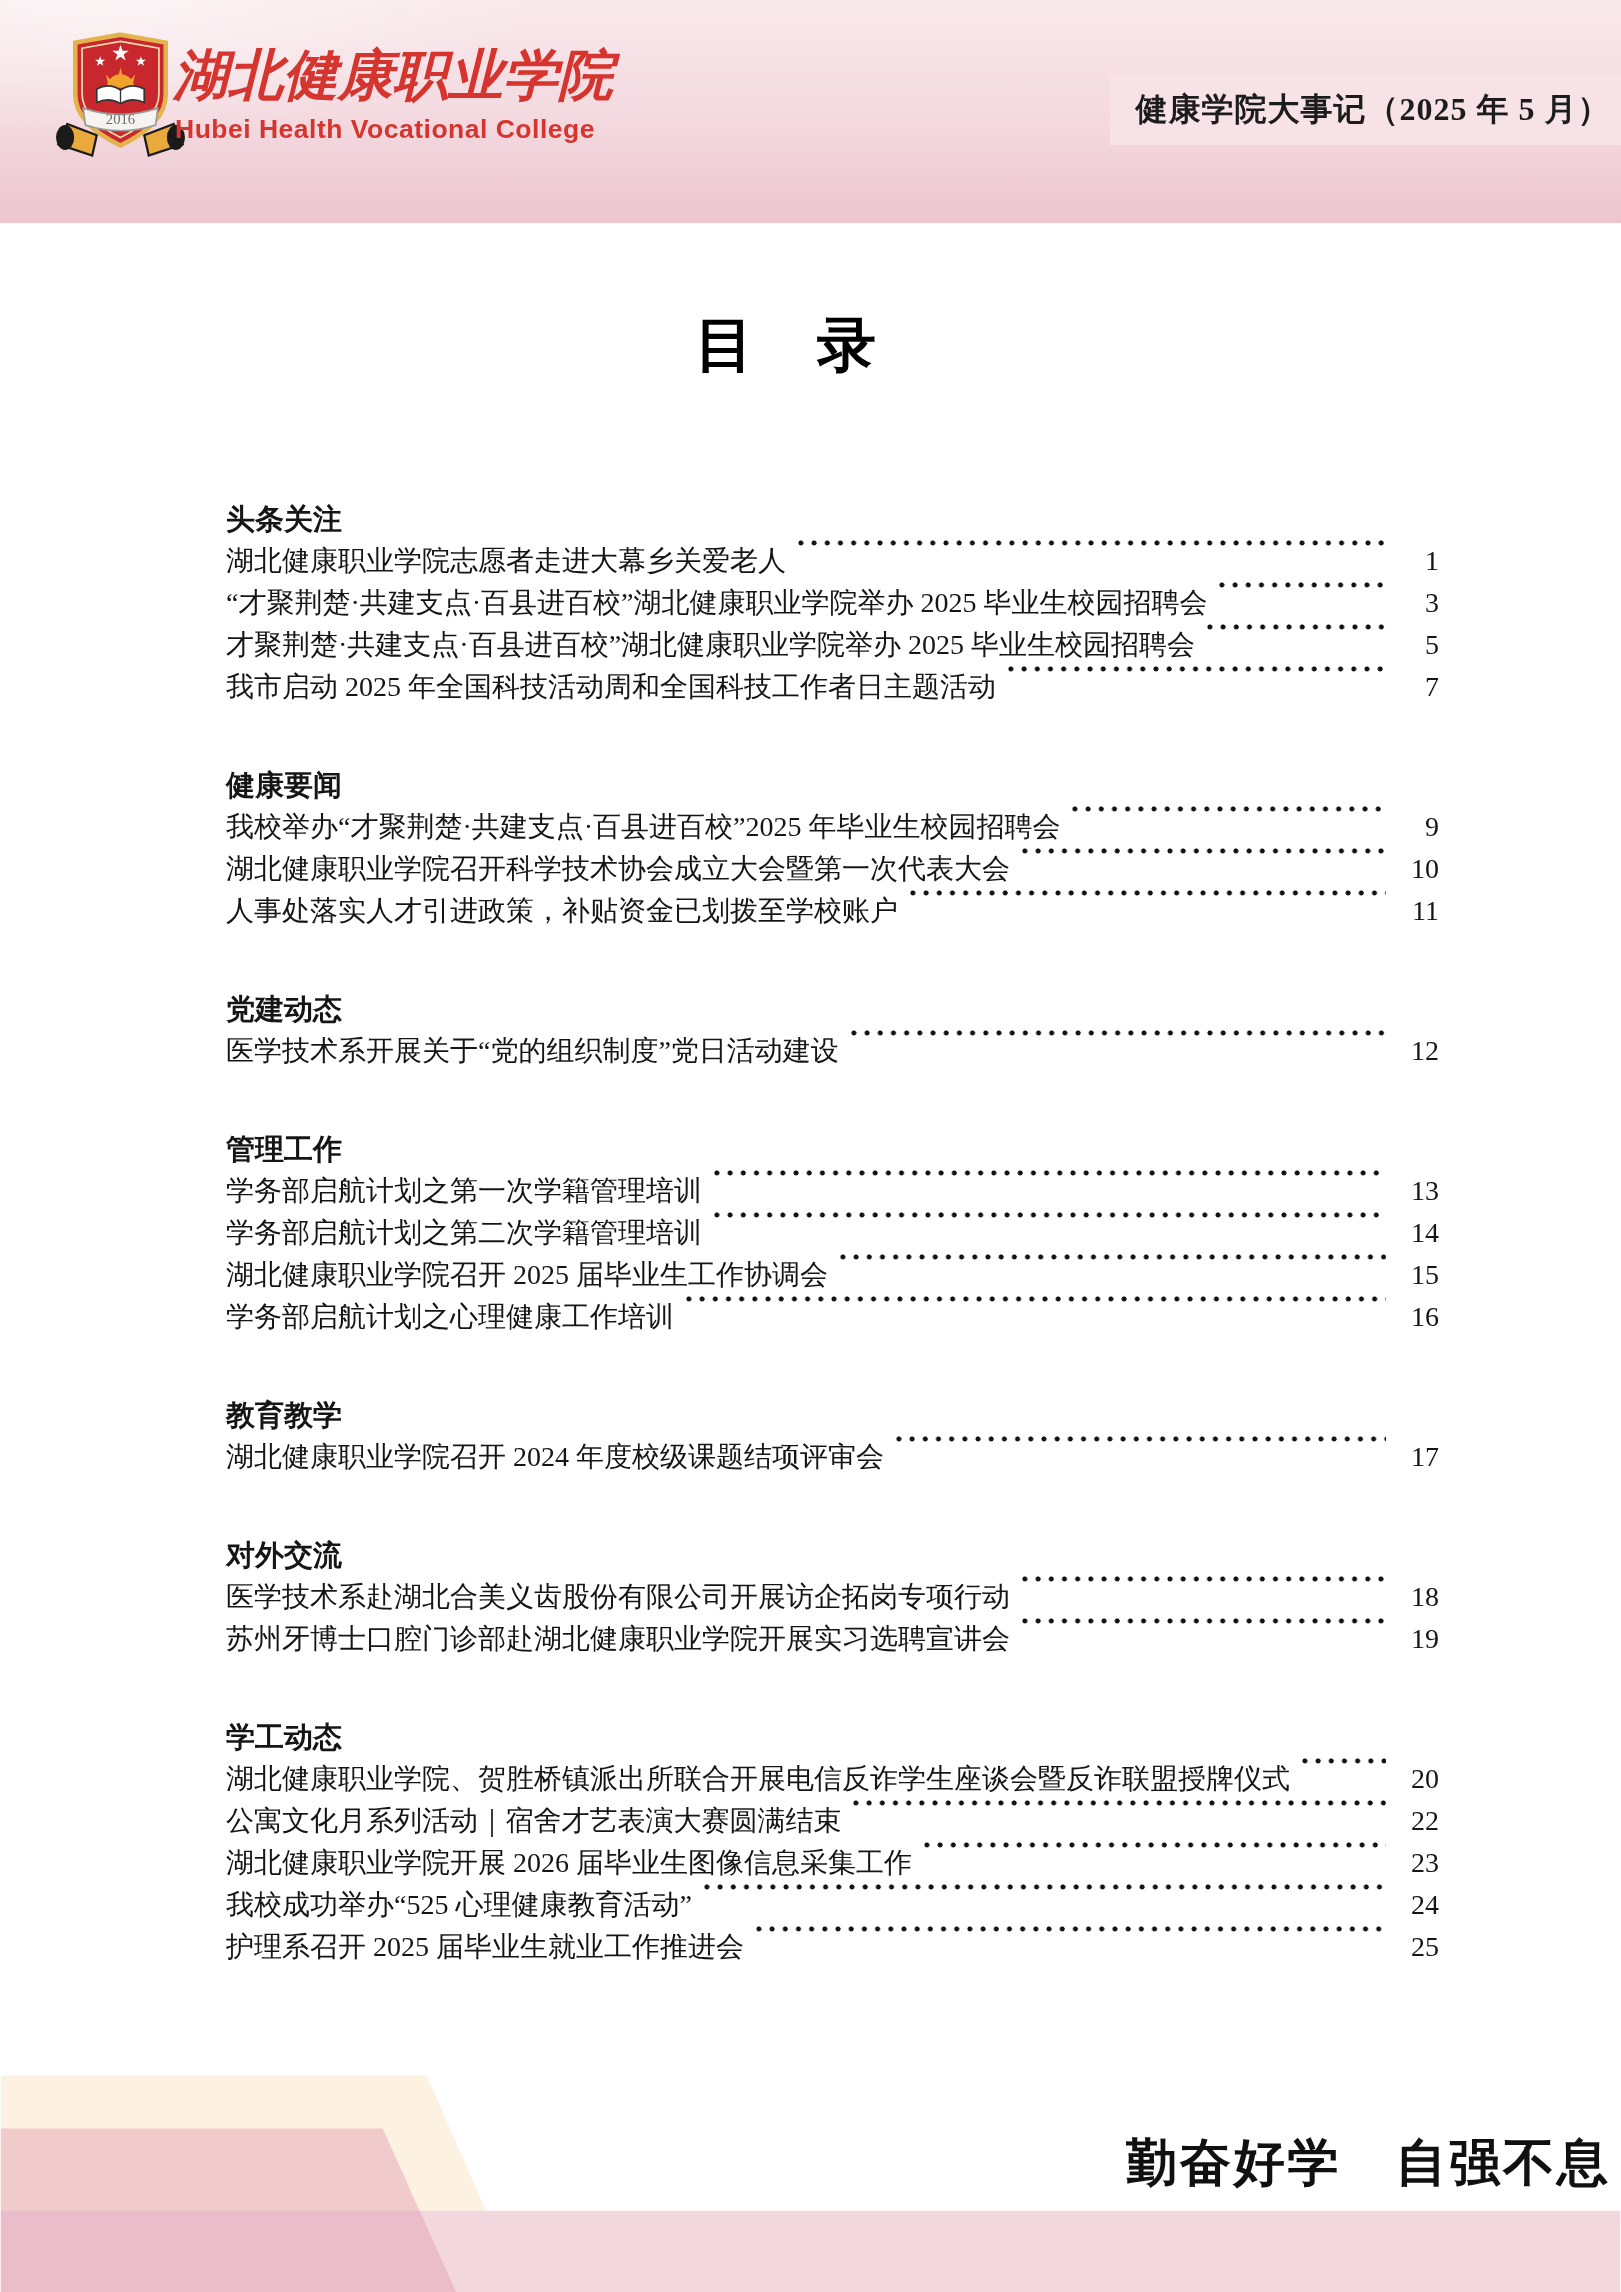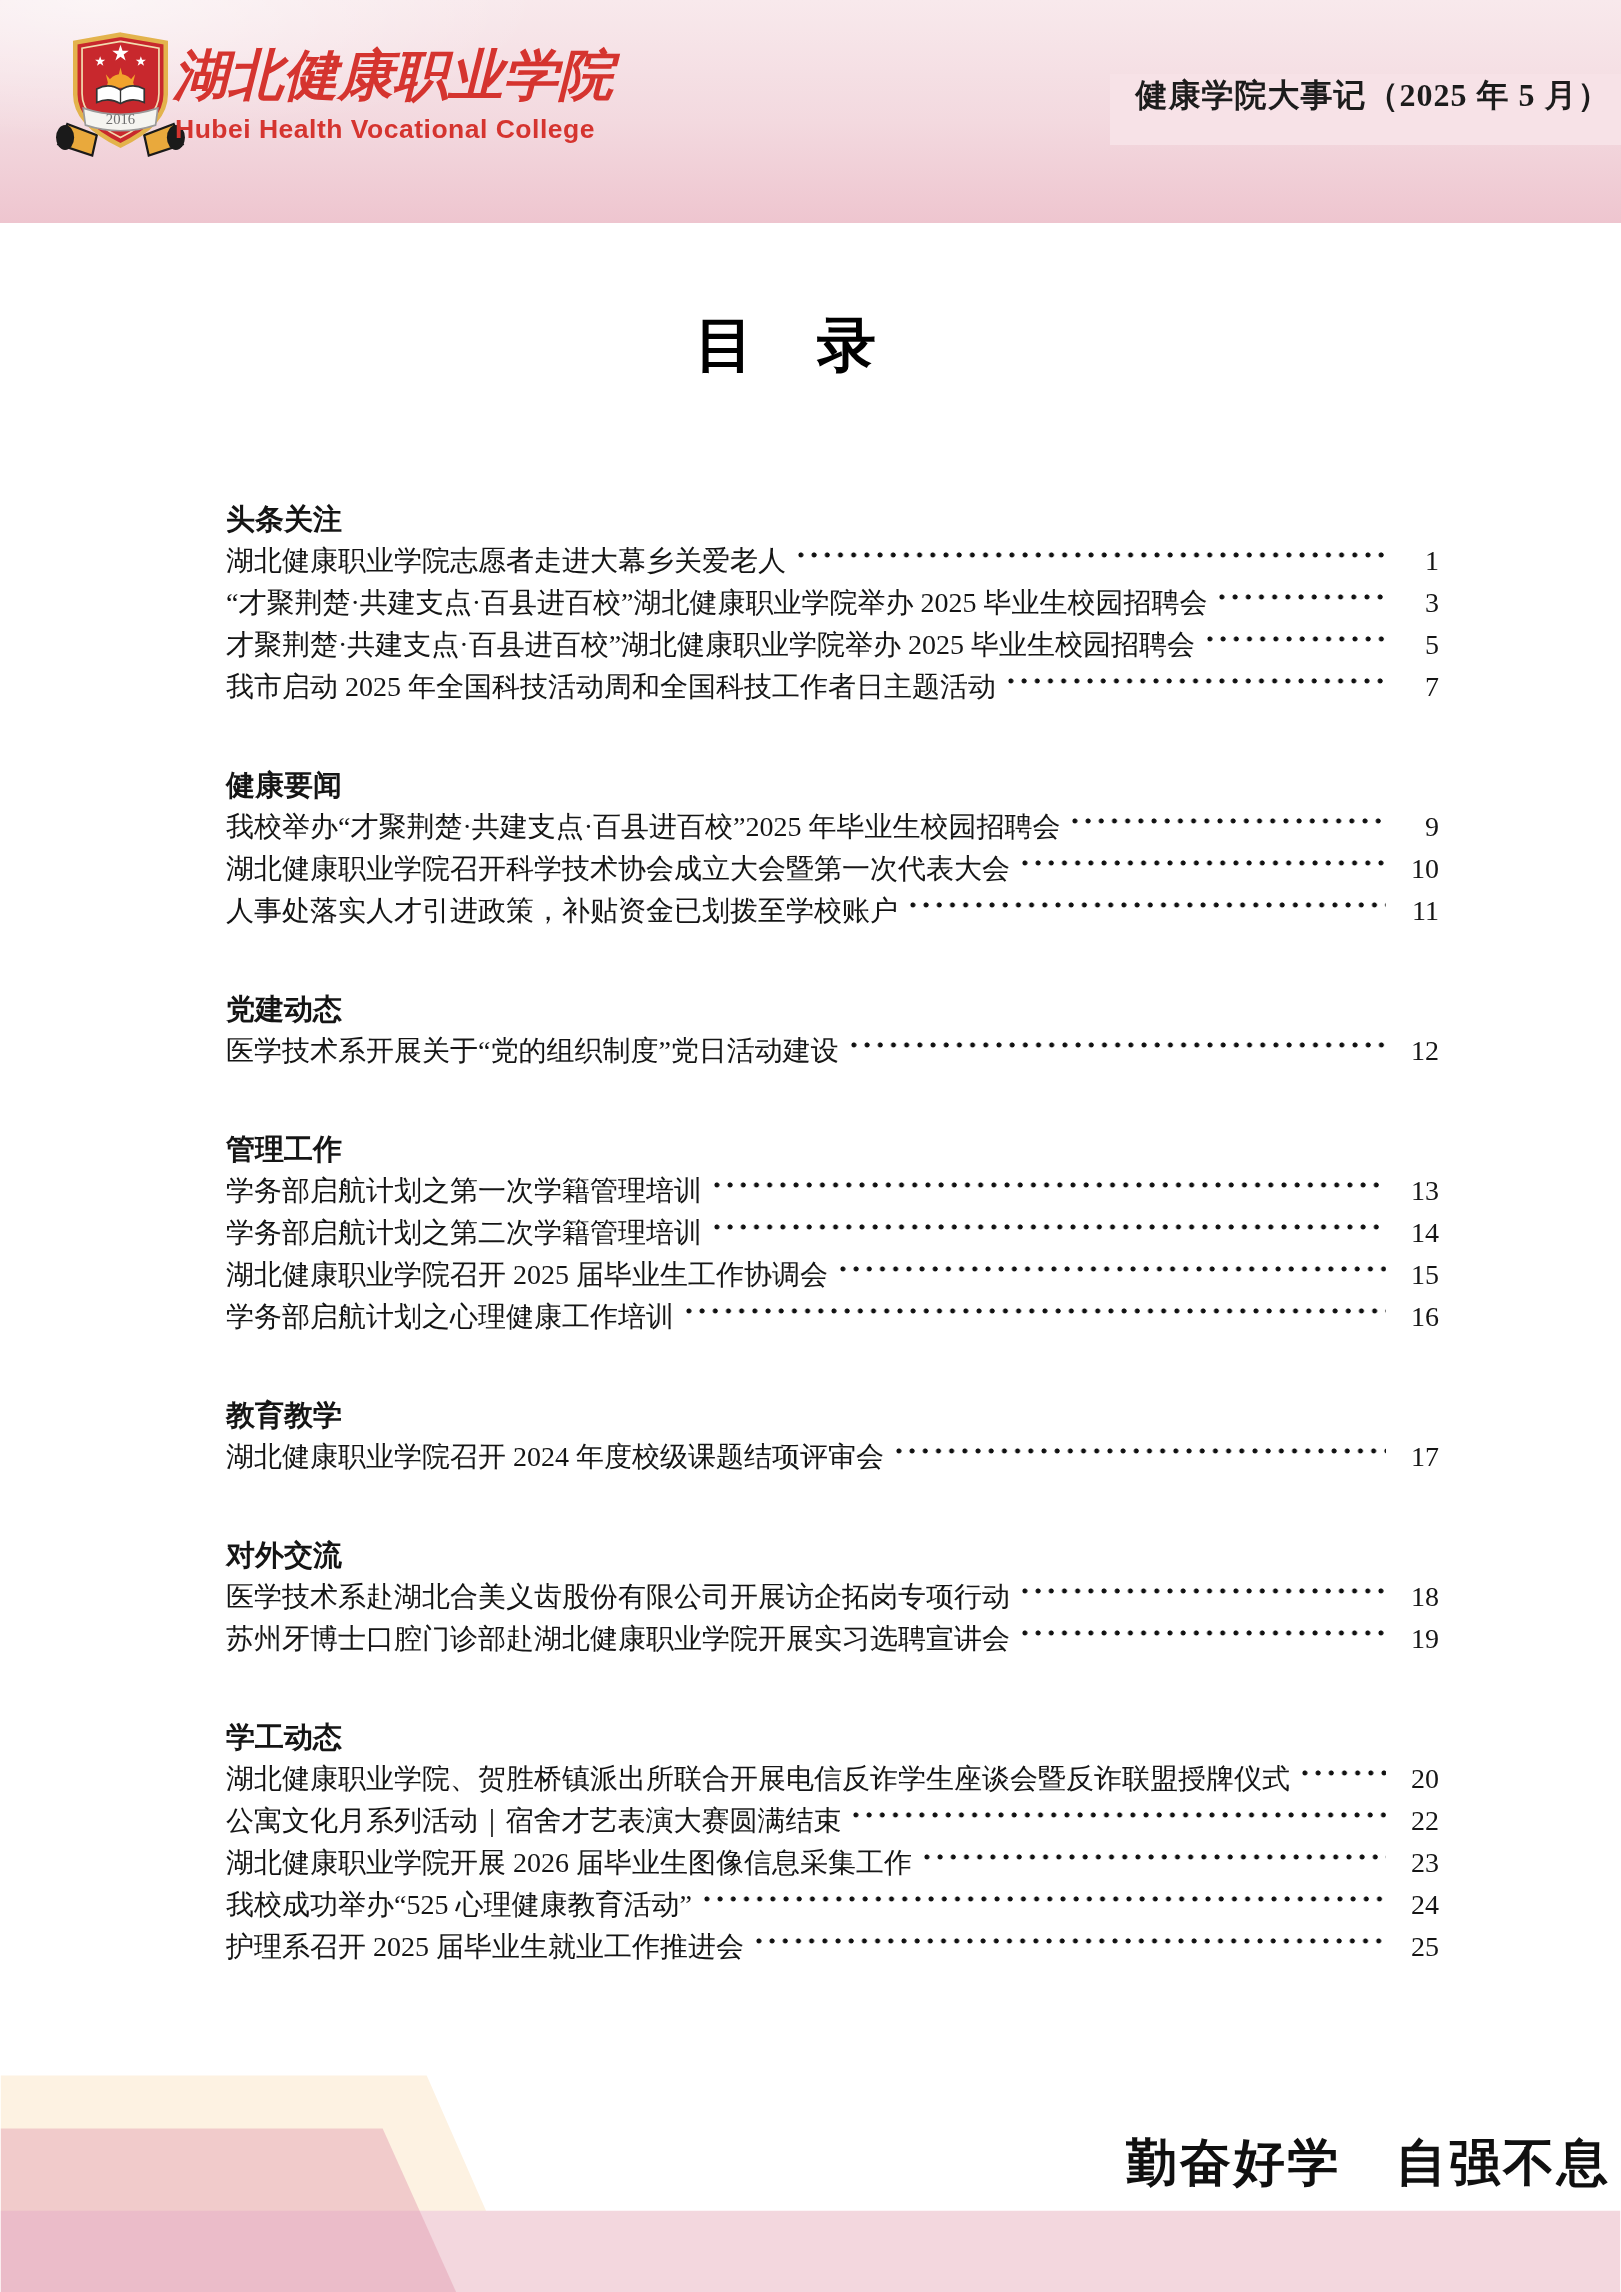--- a/index.html
+++ b/index.html
@@ -21,39 +21,39 @@
     font-size:55px;line-height:61px;font-weight:bold;font-style:italic;
     color:#d5342f;letter-spacing:0px;white-space:nowrap;
   }
   .college-en{
     position:absolute;left:175px;top:114px;
     font-family:"Liberation Sans","DejaVu Sans",sans-serif;
     font-size:26.5px;font-weight:bold;color:#d5342f;white-space:nowrap;letter-spacing:0.5px;
   }
   .header-band{
     position:absolute;left:1110px;top:74px;width:512px;height:71px;
-    background:#f7e2e7;display:flex;
+    background:#f7e2e7;display:flex;align-items:center;
   }
   .header-band-title{
     font-size:32px;font-weight:bold;color:#1c1c1c;padding-left:25.5px;
     letter-spacing:1px;white-space:nowrap;
   }
 
   
   .toc-title{
     position:absolute;left:218px;top:306px;width:1137px;text-align:center;
     font-size:59px;font-weight:bold;color:#000;letter-spacing:2px;
   }
   .toc{
     position:absolute;left:226px;top:498px;width:1213px;
     font-size:28px;line-height:42px;color:#151515;
   }
   .toc-section + .toc-section{margin-top:56px;}
   .toc-heading{font-weight:bold;font-size:29px;}
-  .toc-entry{display:flex;align-items:center;}
+  .toc-entry{display:flex;align-items:flex-start;}
   .toc-entry-title{white-space:nowrap;}
   .leader{
     flex:1 1 auto;min-width:17.6px;height:5.9px;margin:0 7.8px 11.8px 11.8px;
     background-image:radial-gradient(circle at 2.9px 2.9px,#111 2.2px,transparent 2.8px);
     background-size:13.2px 5.9px;background-repeat:repeat-x;background-position:left bottom;
   }
   .toc-page{min-width:45px;text-align:right;white-space:nowrap;}
 
   
   .footer{position:absolute;left:0;top:2058px;width:1621px;height:234px;padding-left:29px;}

